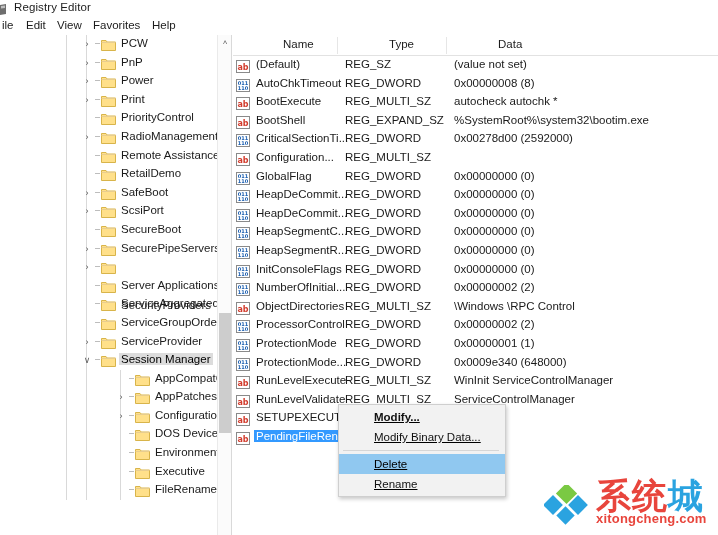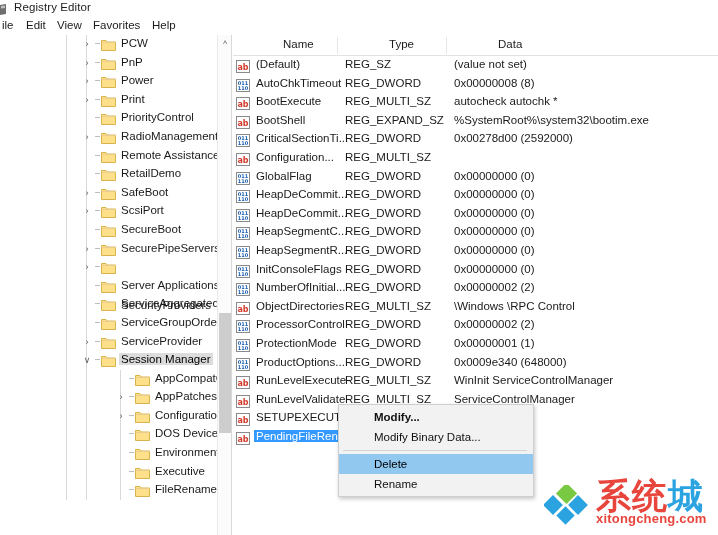--- a/index.html
+++ b/index.html
@@ -179,26 +179,27 @@
   .vdata {
     position: absolute; left: 221px; top: 2px;
     font-size: 11.5px; color: #1a1a1a;
     white-space: nowrap;
   }
 
   
   .ctxmenu {
     position: absolute;
     left: 338px; top: 404px;
-    width: 196px;
+    width: 168px;
     background: #f2f2f2;
     border: 1px solid #cfcfcf;
     box-shadow: 1px 2px 4px rgba(0,0,0,.22);
     padding: 2px 0;
     z-index: 40;
+    text-decoration: underline;
   }
   .ctx-item {
     position: relative;
     height: 20px;
     line-height: 20px;
     padding-left: 35px;
     font-size: 11.5px;
     color: #111111;
     white-space: nowrap;
     cursor: default;
@@ -761,21 +762,21 @@
             <span class="vname">ProtectionMode</span>
             <span class="vtype">REG_DWORD</span>
             <span class="vdata">0x00000001 (1)</span>
           </div>
           <div class="vrow">
             <span class="vicon"><svg width="14" height="13" viewBox="0 0 14 13">
                 <rect x="0.5" y="0.5" width="13" height="12" fill="#ffffff" stroke="#8a8a8a"></rect>
                 <text x="7" y="6.2" font-family="DejaVu Sans, sans-serif" font-size="5" font-weight="bold" fill="#1c5fb0" text-anchor="middle">011</text>
                 <text x="7" y="11.4" font-family="DejaVu Sans, sans-serif" font-size="5" font-weight="bold" fill="#1c5fb0" text-anchor="middle">110</text>
               </svg></span>
-            <span class="vname">ProductOptions...</span>
+            <span class="vname">ProtectionMode...</span>
             <span class="vtype">REG_DWORD</span>
             <span class="vdata">0x0009e340 (648000)</span>
           </div>
           <div class="vrow">
             <span class="vicon"><svg width="14" height="13" viewBox="0 0 14 13">
                 <rect x="0.5" y="0.5" width="13" height="12" fill="#ffffff" stroke="#8a8a8a"></rect>
                 <text x="7" y="9.6" font-family="DejaVu Sans, sans-serif" font-size="8" font-weight="bold" fill="#d23b2c" text-anchor="middle">ab</text>
               </svg></span>
             <span class="vname">RunLevelExecute</span>
             <span class="vtype">REG_MULTI_SZ</span>

